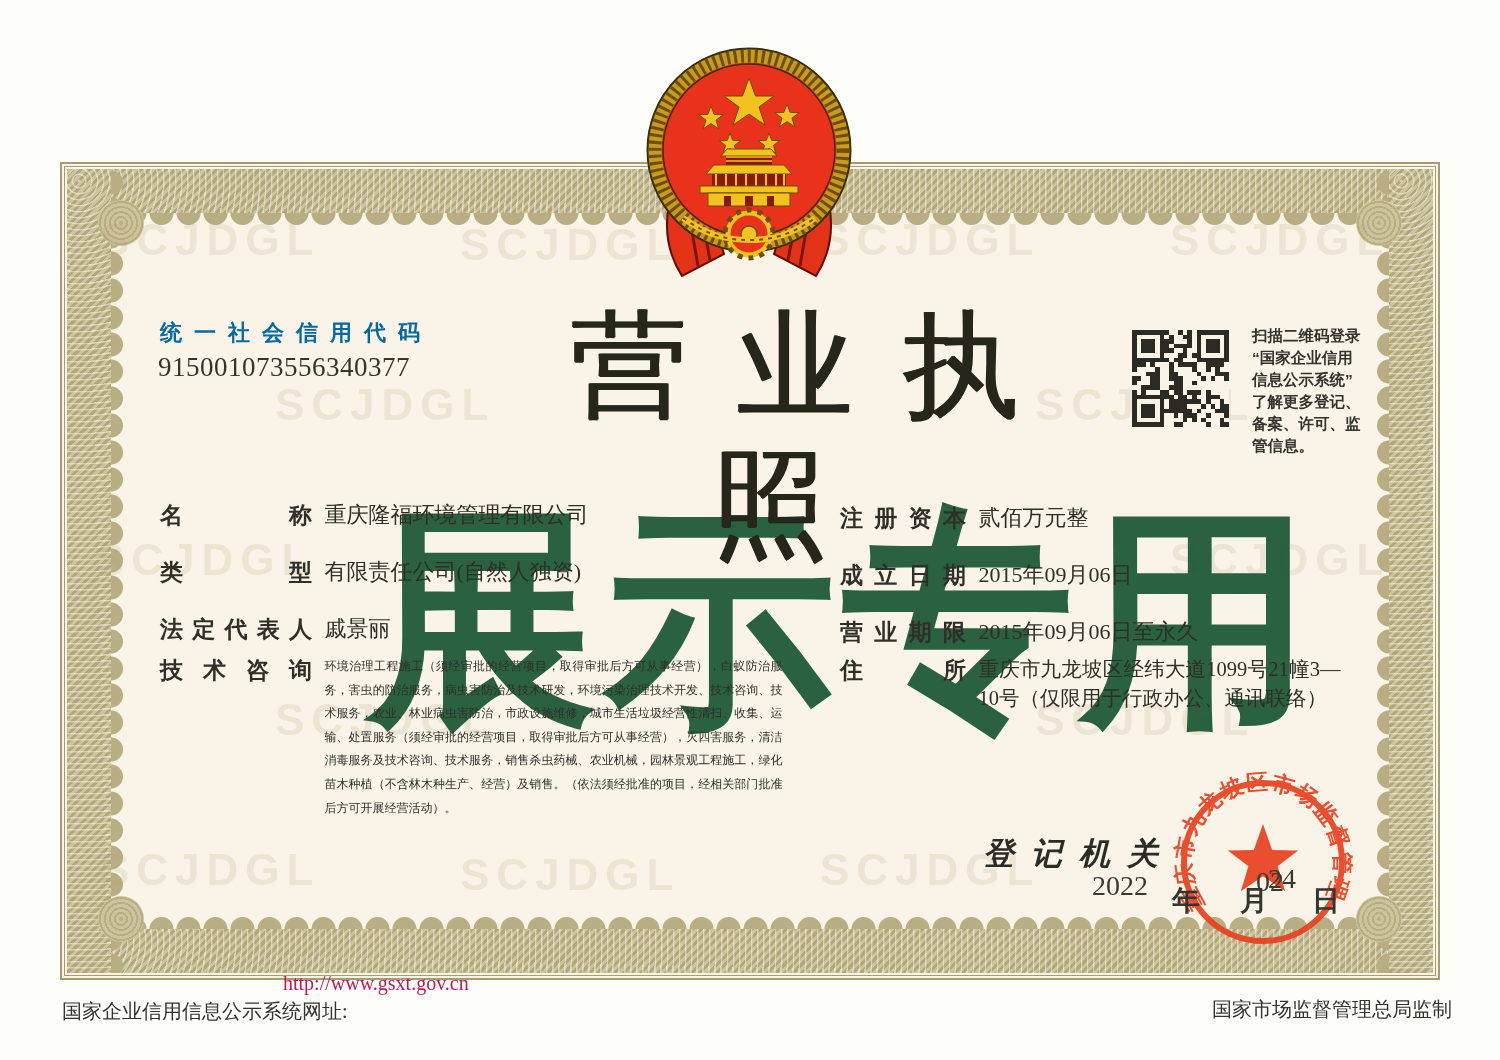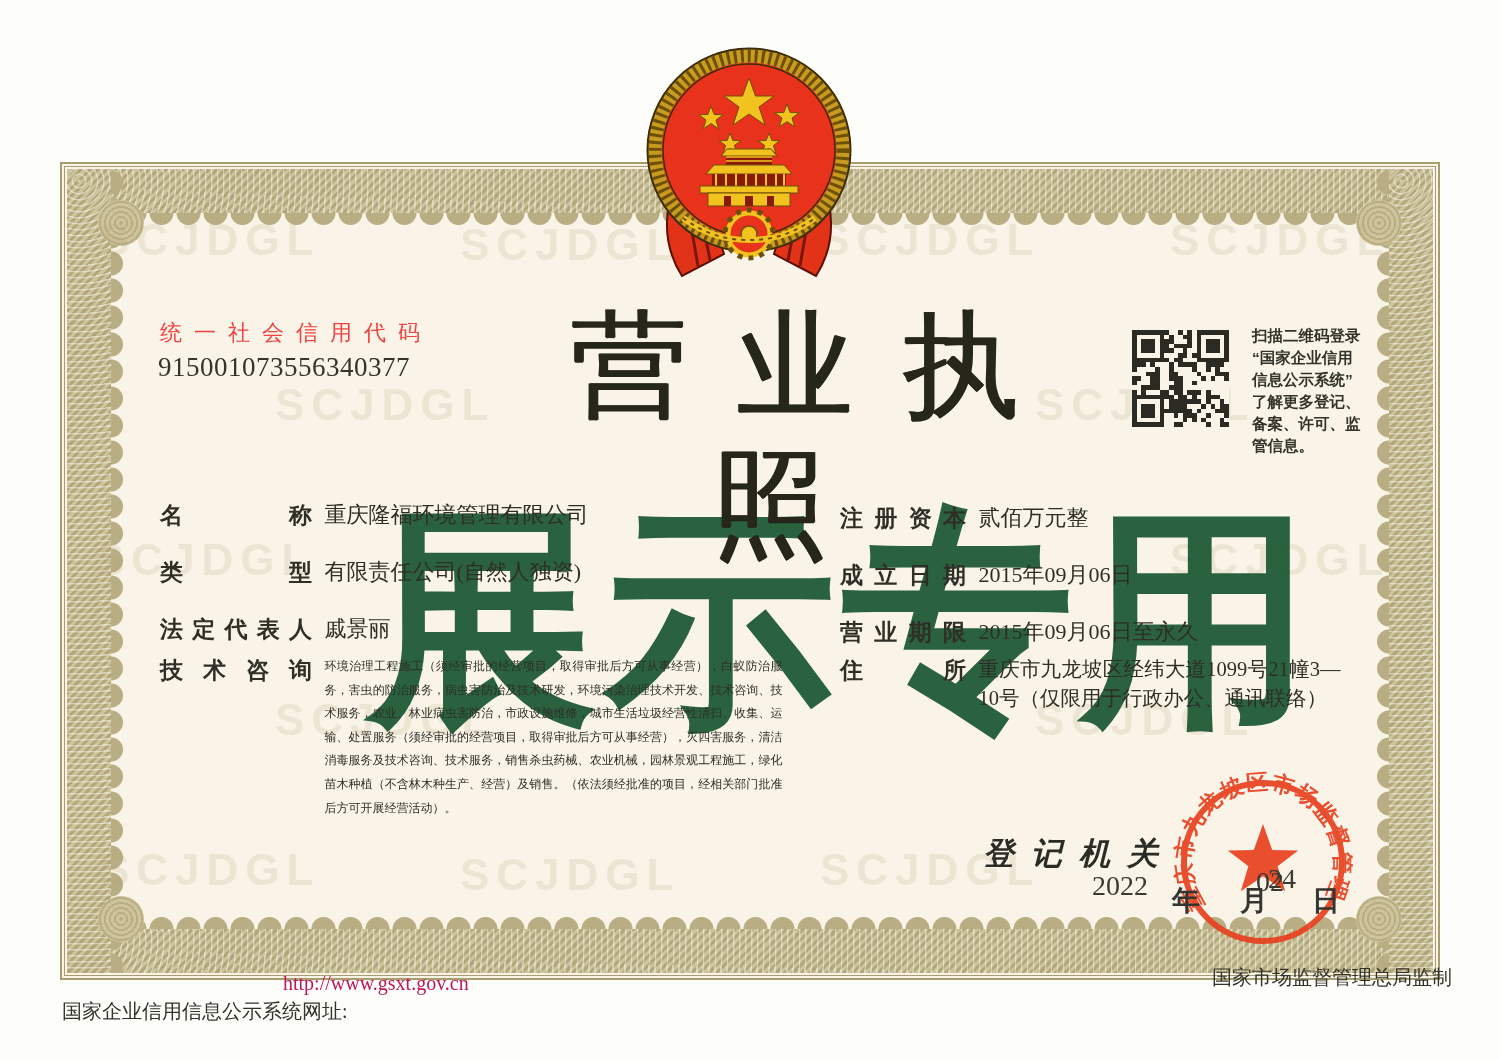--- a/index.html
+++ b/index.html
@@ -37,22 +37,22 @@
   .bgmark{position:absolute;font-weight:bold;font-size:44px;letter-spacing:7px;
           color:rgba(176,156,104,.16);z-index:1;user-select:none;}
 
   
   .watermark{position:absolute;left:366px;top:498px;z-index:2;
      font-size:232px;line-height:1.05;font-weight:700;letter-spacing:6px;
      color:#14532d;opacity:.9;user-select:none;}
 
   
   .lyr{position:absolute;z-index:3;}
-  .credit-label{left:160px;top:318px;font-size:22px;font-weight:normal;
-     letter-spacing:12px;color:#ef4444;}
+  .credit-label{left:160px;top:318px;font-size:22px;font-weight:bold;
+     letter-spacing:12px;color:#0369a1;}
   .credit-code{left:158px;top:352px;font-family:"Liberation Serif",serif;
      font-size:27px;color:#35352e;letter-spacing:.5px;}
   .doc-title{left:445px;top:296px;width:700px;text-align:center;
      font-size:116px;font-weight:400;letter-spacing:50px;text-indent:50px;
      color:#26261b;line-height:1.2;
      text-shadow:1px 0 #26261b,-1px 0 #26261b,0 1px #26261b;}
 
   .qr-caption{left:1252px;top:325px;width:136px;font-size:15.5px;font-weight:600;
      line-height:22px;color:#33332c;white-space:pre-line;}
 
@@ -75,21 +75,21 @@
   .date-unit{position:absolute;z-index:4;font-size:28px;font-weight:bold;color:#343430;}
 
   .seal-svg{position:absolute;left:1160px;top:760px;z-index:3;}
   .emblem-svg{position:absolute;left:638px;top:38px;z-index:5;}
   .qr-svg{position:absolute;left:1132px;top:330px;z-index:3;}
 
   .footer-url{left:283px;top:972px;font-family:"Liberation Serif",serif;
      font-size:20px;color:#be185d;z-index:4;}
   .footer-left{left:62px;top:998px;font-family:"Liberation Serif",serif;
      font-size:20px;color:#33332c;z-index:4;}
-  .footer-right{left:1212px;top:964px;font-family:"Liberation Serif",serif;
+  .footer-right{left:1212px;top:996px;font-family:"Liberation Serif",serif;
      font-size:20px;color:#33332c;z-index:4;}
 </style>
 </head>
 <body>
 
 <div class="cert">
   <div class="frame-line1"></div>
   <div class="frame-line2"></div>
   <div class="band band-top"></div>
   <div class="band band-bottom"></div>

